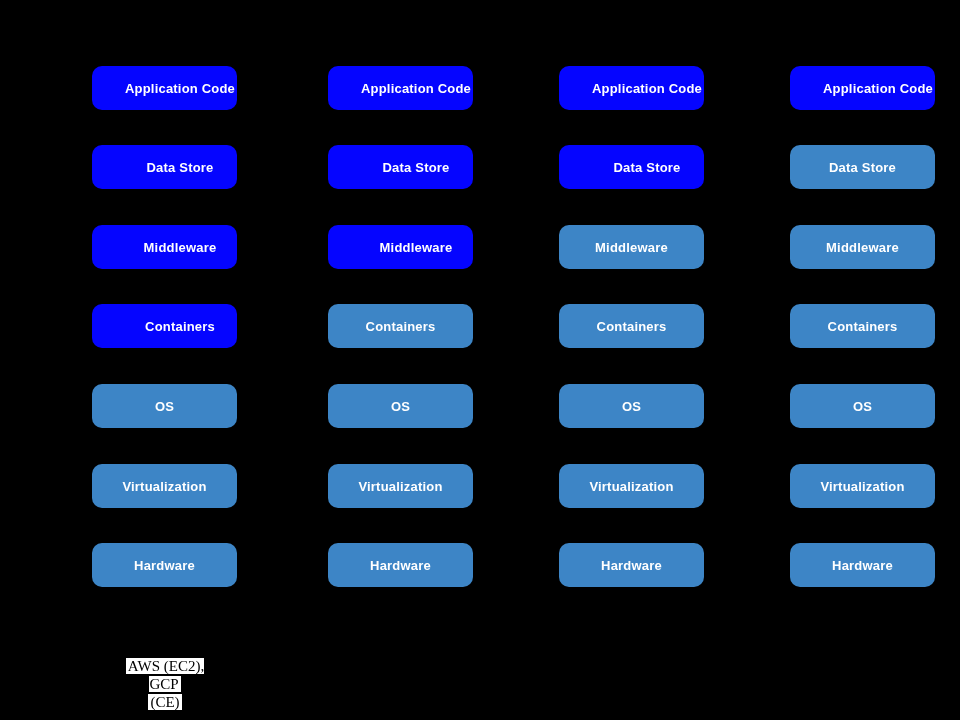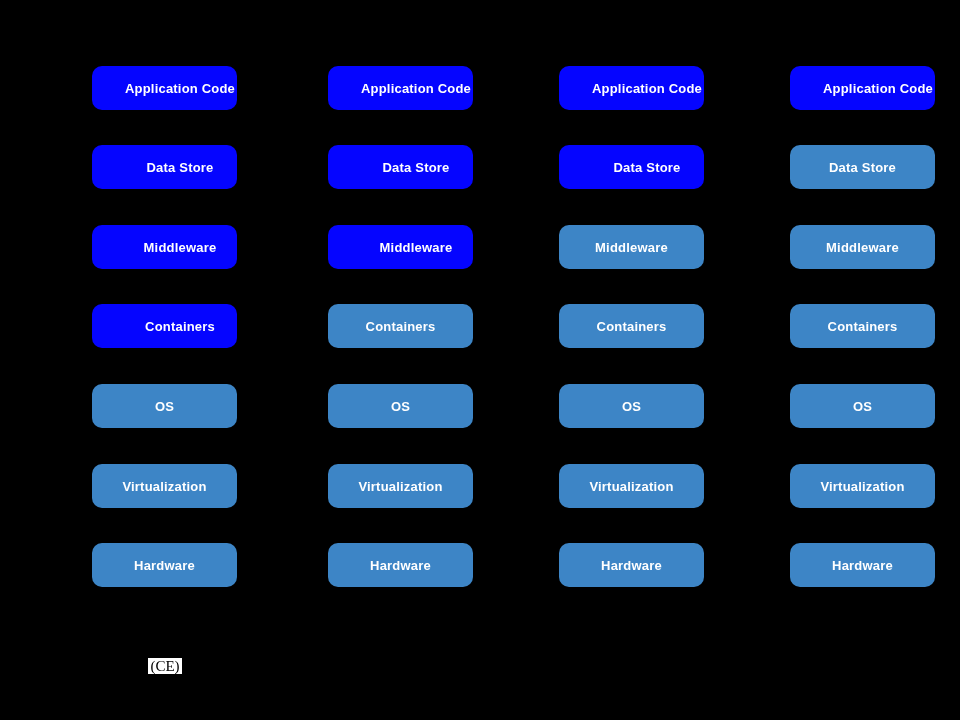--- a/index.html
+++ b/index.html
@@ -156,15 +156,16 @@
         </div>
         <div class="layer-box provider" style="top: 464px;">
           <span>Virtualization</span>
         </div>
         <div class="layer-box provider" style="top: 543px;">
           <span>Hardware</span>
         </div>
       </div>
     </div>
   <div class="footnote" id="footnote-root">
+      <span class="fn-line"><span>AWS (EC2), GCP</span></span>
       <span class="fn-line"><span>(CE)</span></span>
     </div>
 </div>
 
 </body></html>

